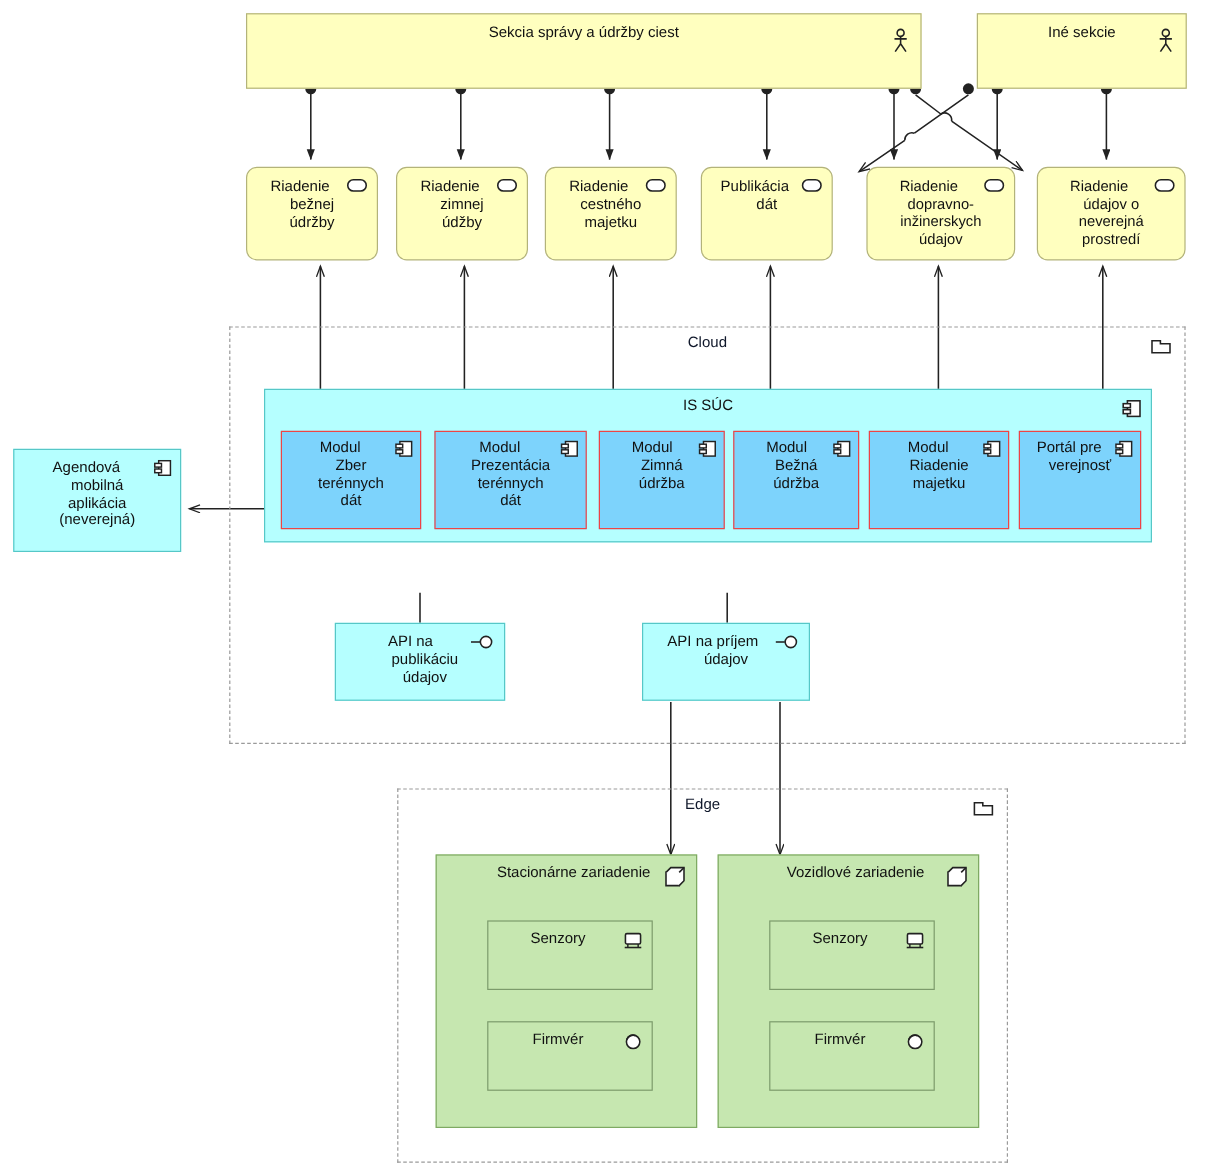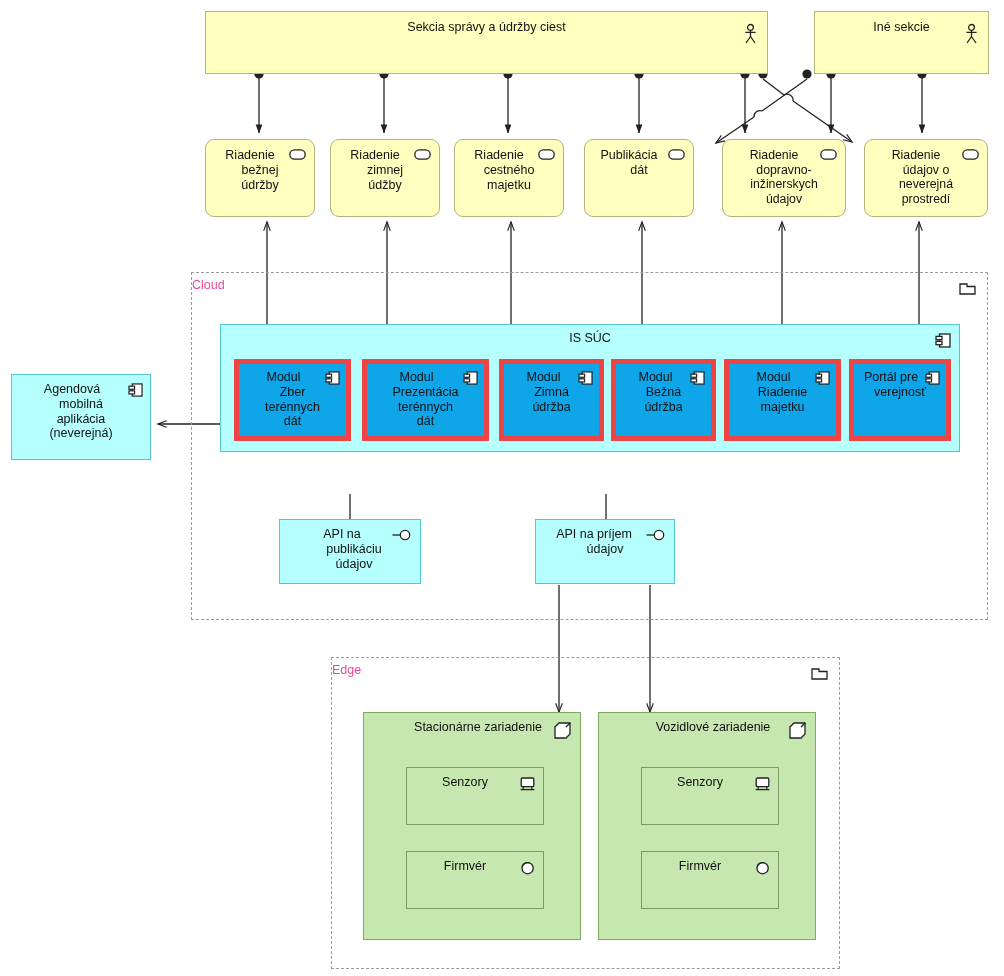--- a/index.html
+++ b/index.html
@@ -14,33 +14,33 @@
 
   
   .capab{background:#ffffbf;border:1px solid #b3b37a;border-radius:9px;}
   .capab .lbl{top:8px;font-size:12.5px;}
 
   
   .appc{background:#b5ffff;border:1px solid #56c7c7;}
   .appc .lbl{top:7px;font-size:12.5px;}
   .groupbox{background:#b5ffff;border:1px solid #56c7c7;}
   .groupbox>.lbl{top:6px;font-size:12.5px;}
-  .modbox{background:#0ea5e9;border:5px solid #ef4444;}
+  .modbox{background:#7dd3fc;border:1px solid #ef4444;}
   .modbox .lbl{top:6px;font-size:12.5px;}
 
   
   .nodebox{background:#c6e7b0;border:1px solid #7faa63;}
   .nodebox>.lbl{top:7px;font-size:12.5px;margin-left:12px;}
   .devbox{background:#c6e7b0;border:1px solid #7c9b6b;}
   .devbox .lbl{top:7px;font-size:12.5px;}
 
   
   .grouping{border:1.4px dashed #9a9a9a;background:transparent;}
-  .grouping>.glabel{position:absolute;top:5px;left:0;right:0;text-align:left;
-      font-size:12.5px;color:#ec4899;}
+  .grouping>.glabel{position:absolute;top:5px;left:0;right:0;text-align:center;
+      font-size:12.5px;color:#0f172a;}
 
   .icon{position:absolute;}
   svg{display:block;overflow:visible;}
   #wires{position:absolute;left:0;top:0;width:1004px;height:976px;pointer-events:none;}
 </style>
 </head>
 <body>
 
 <div id="canvas">
 

